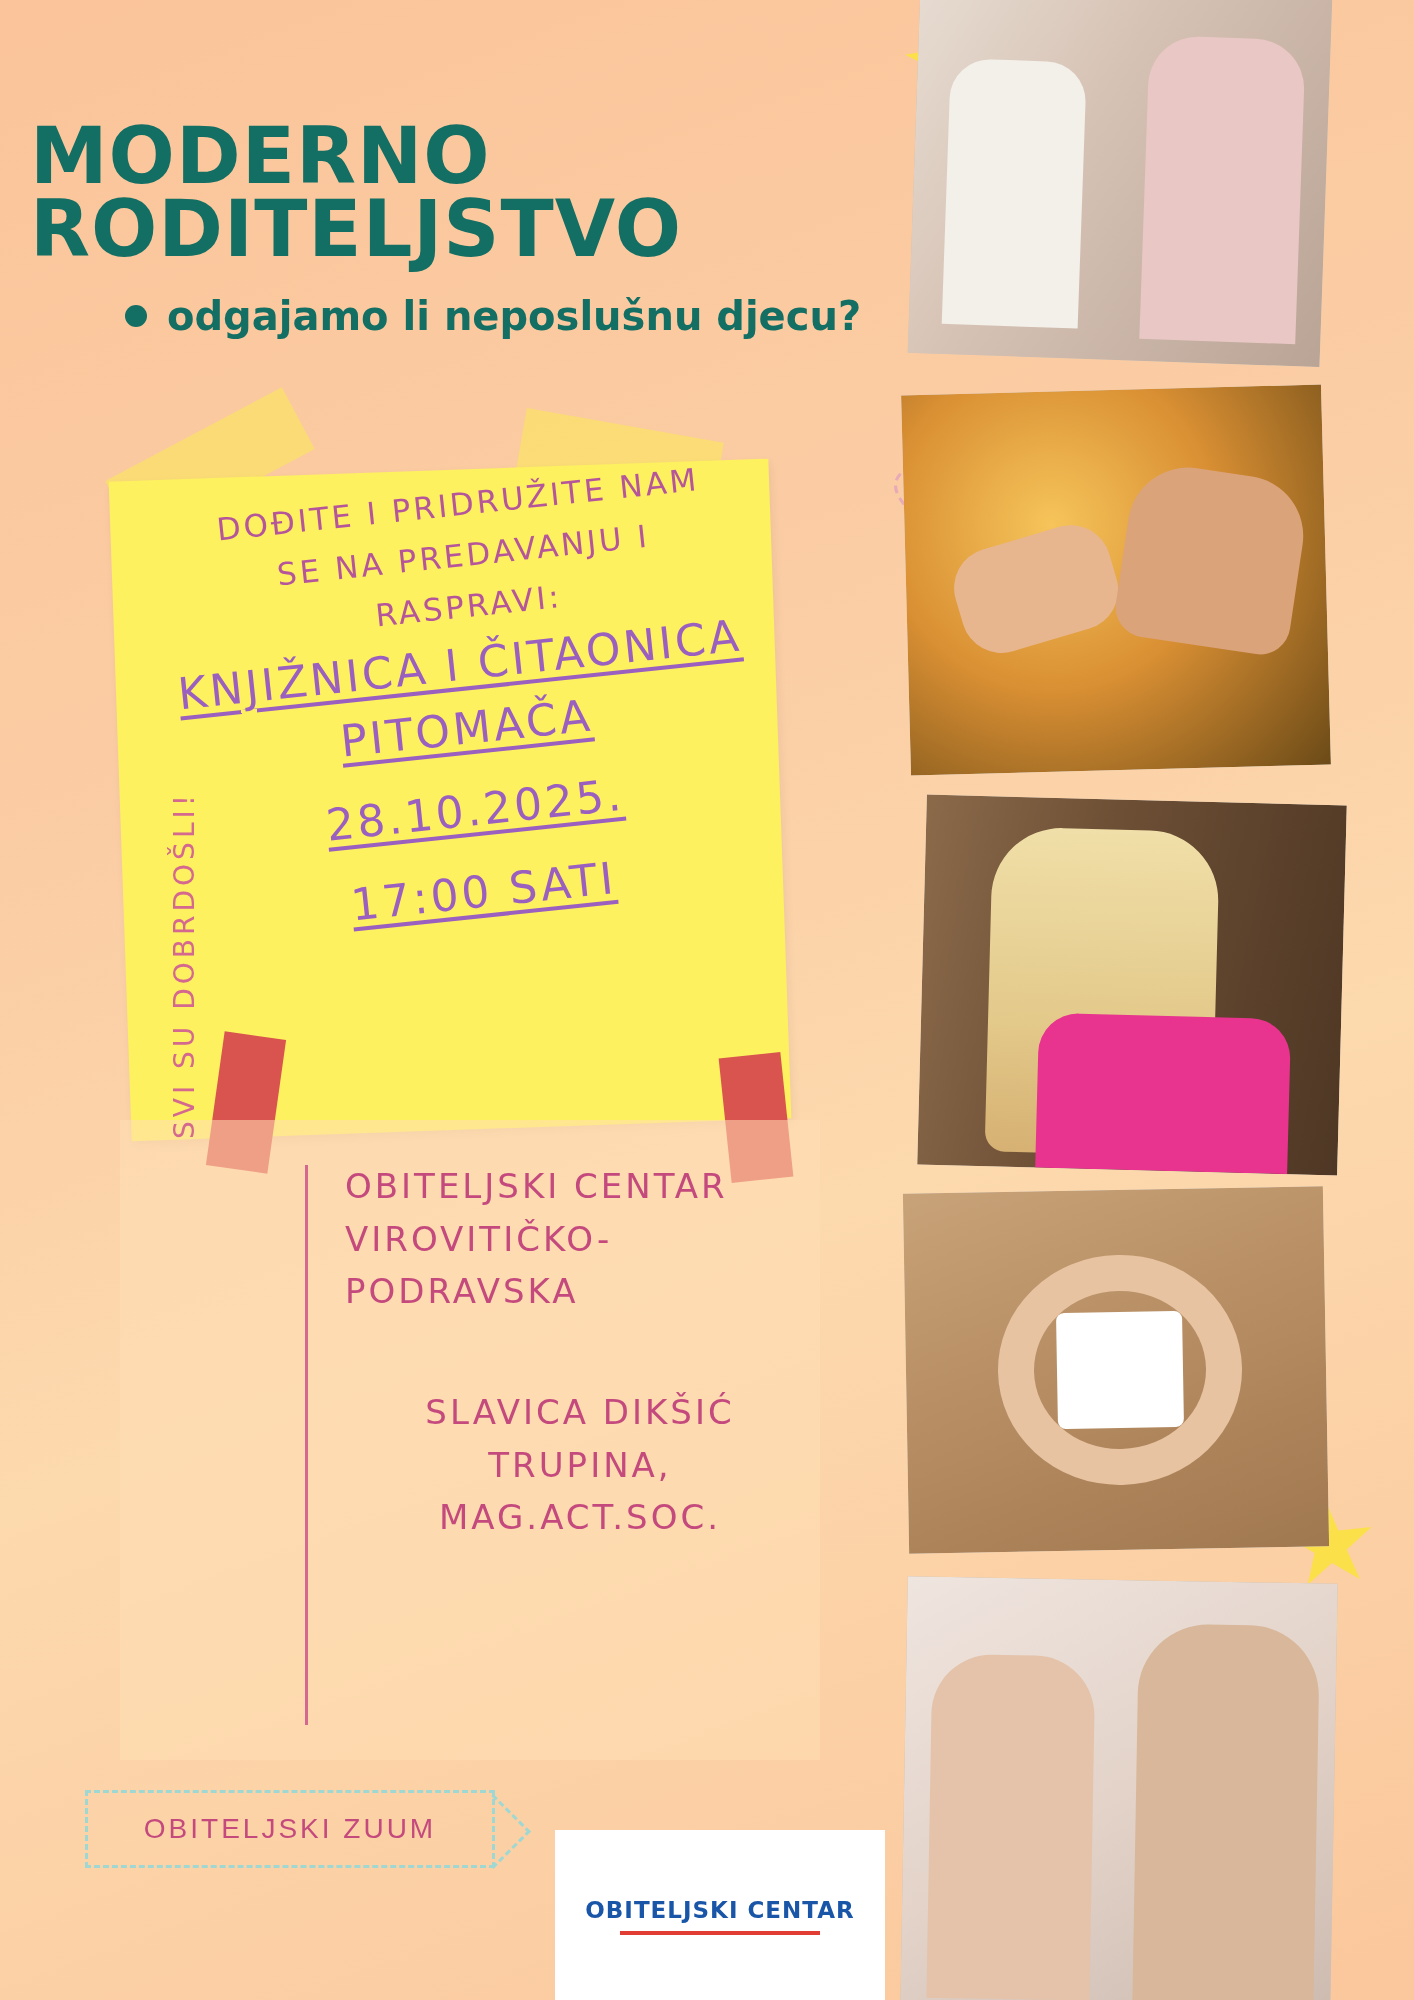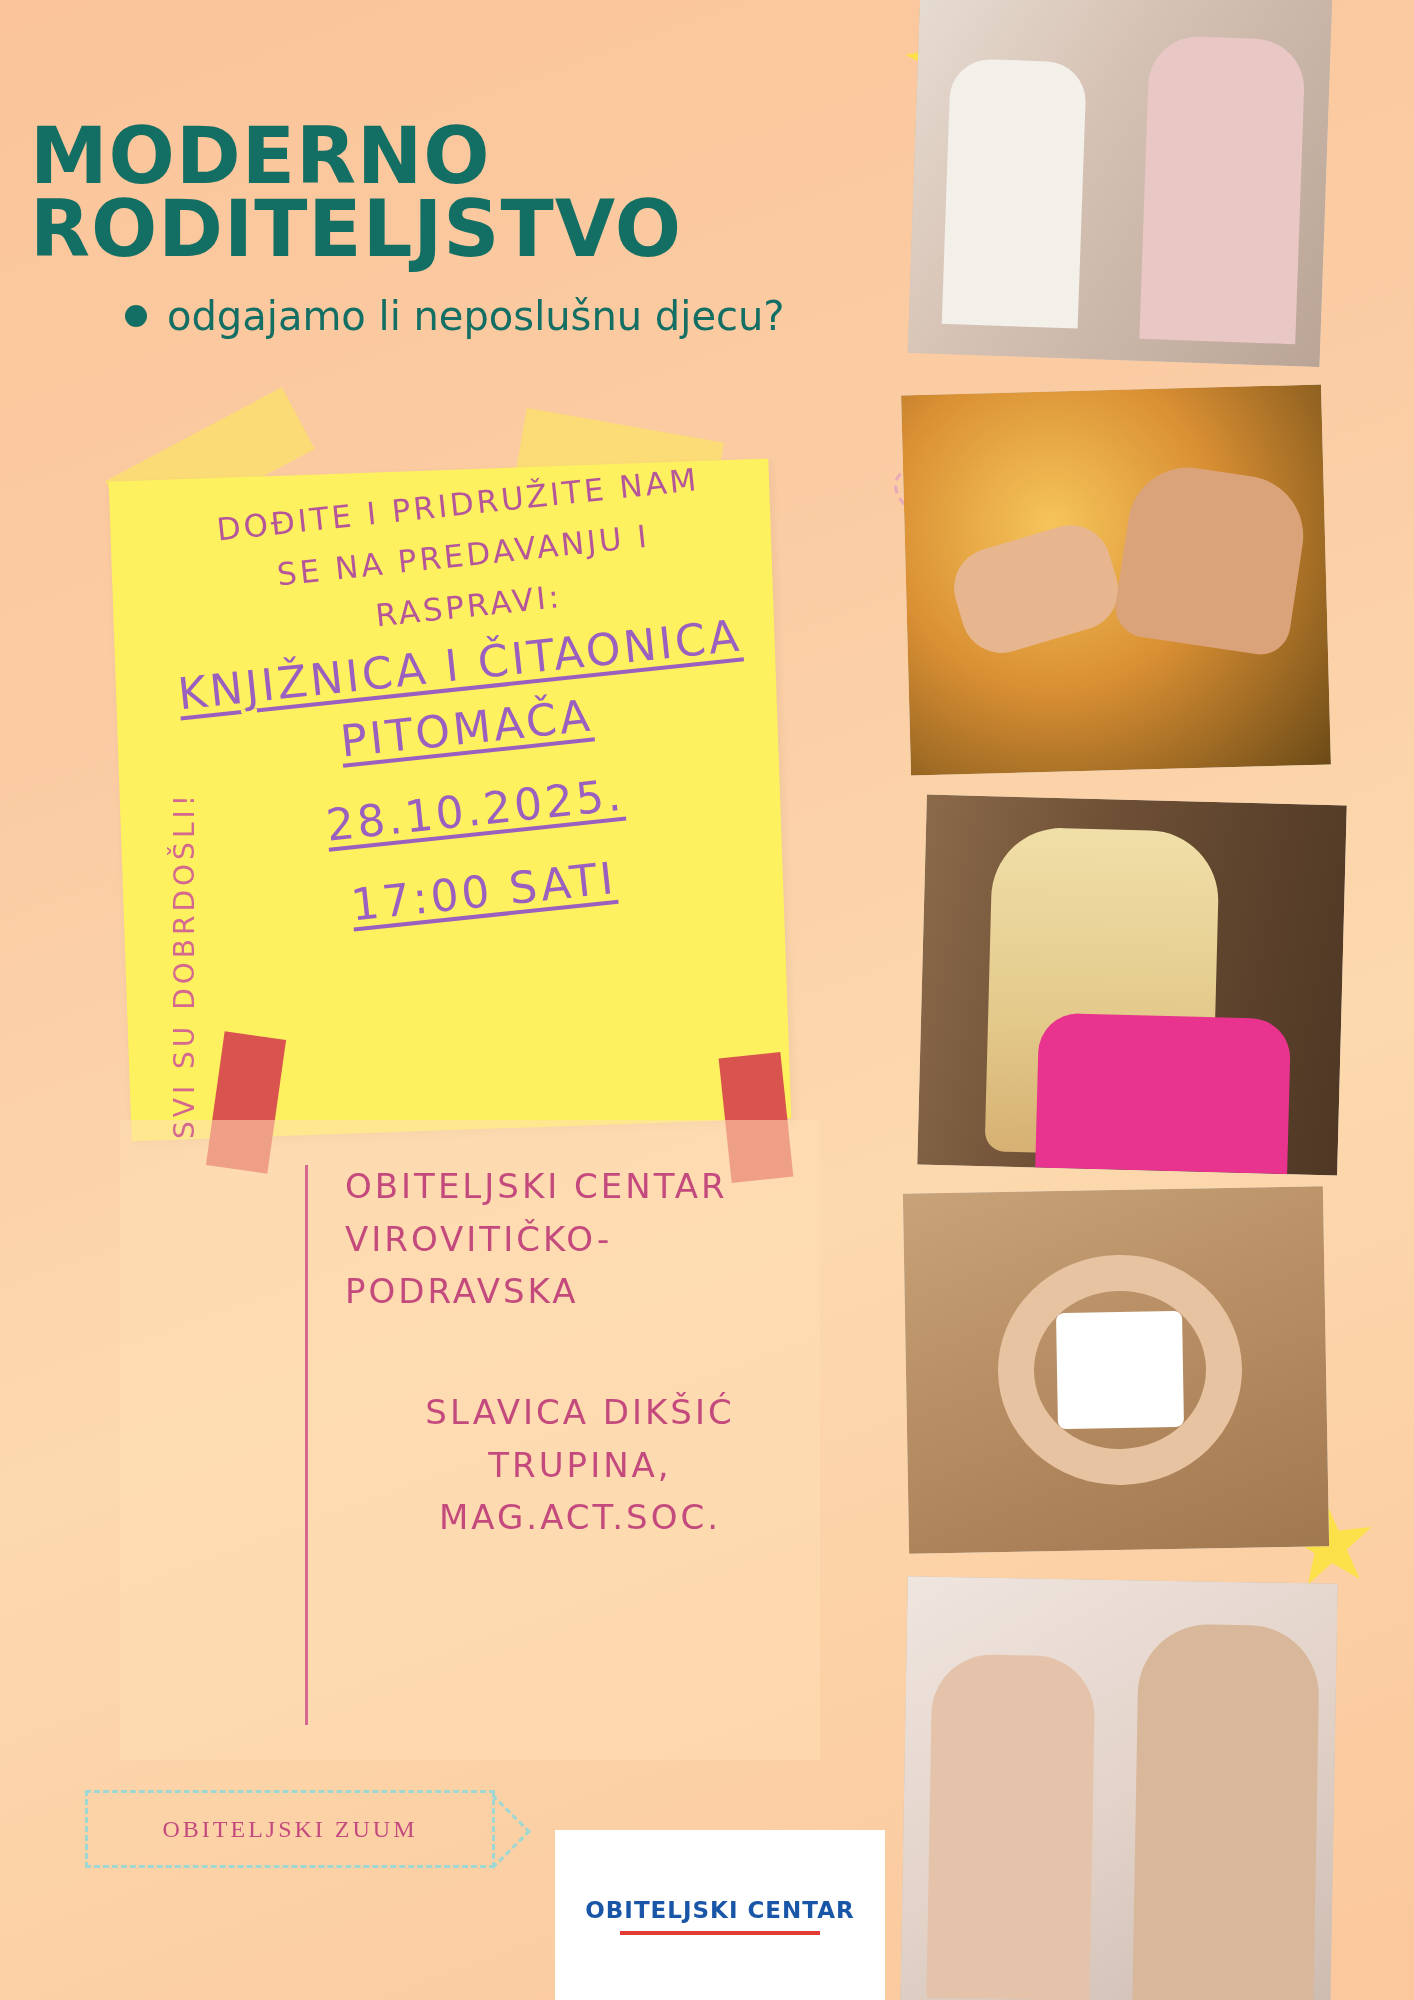--- a/index.html
+++ b/index.html
@@ -46,21 +46,21 @@
   .bullet-dot {
     width: 22px;
     height: 22px;
     border-radius: 50%;
     background: #136e63;
     margin-right: 20px;
     flex: 0 0 auto;
   }
   .subtitle-text {
     font-family: "DejaVu Sans", sans-serif;
-    font-weight: 400;
+    font-weight: 700;
     font-size: 40px;
     color: #136e63;
   }
 
   
   .tape {
     position: absolute;
     background: #fbe06a;
     opacity: 0.78;
   }
@@ -205,22 +205,22 @@
     right: -28px;
     top: 12px;
     width: 50px;
     height: 50px;
     border-top: 3px dashed #9fd8d2;
     border-right: 3px dashed #9fd8d2;
     transform: rotate(45deg);
     background: transparent;
   }
   .badge-text {
-    font-family: Liberation Serif, serif;
-    font-size: 24px;
+    font-family: Liberation Sans, sans-serif;
+    font-size: 28px;
     letter-spacing: 3px;
     color: #c44a7e;
     text-transform: uppercase;
   }
 
   
   .logo {
     position: absolute;
     left: 555px;
     top: 1830px;

